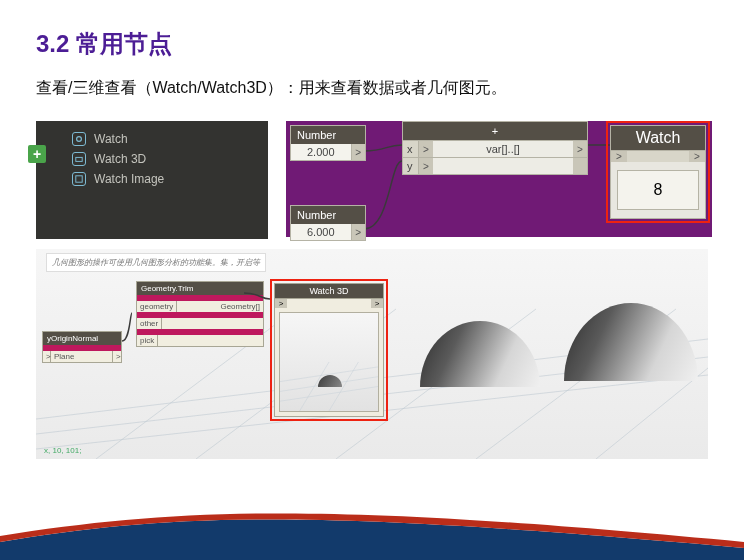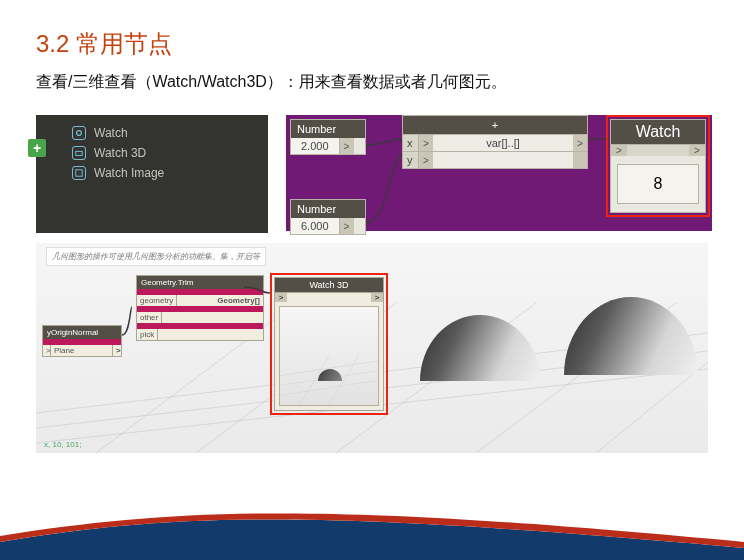--- a/index.html
+++ b/index.html
@@ -1,34 +1,34 @@
 <!DOCTYPE html>
 <html><head>
 <meta charset="utf-8">
 <style>
   * { box-sizing: border-box; margin: 0; padding: 0; }
   body { width: 744px; height: 560px; font-family: "Microsoft YaHei", Arial, sans-serif; background: #fff; position: relative; overflow: hidden; }
   .slide { padding: 28px 32px 0 36px; position: relative; height: 100%; }
-  h1 { color: #c2410c; font-size: 24px; font-weight: normal; margin-bottom: 12px; }
+  h1 { color: #4c1d95; font-size: 24px; font-weight: bold; margin-bottom: 18px; }
   .desc { color: #111; font-size: 16px; margin-bottom: 22px; }
   .row1 { display: flex; gap: 18px; align-items: flex-start; }
   
   .lib { background: #333330; color: #c4c4bd; width: 232px; height: 118px; padding: 8px 10px 8px 14px; position: relative; font-size: 12px; }
   .lib .plus { position: absolute; left: -8px; top: 24px; width: 18px; height: 18px; background: #4aa44a; color: #fff; text-align: center; line-height: 18px; font-weight: bold; border-radius: 2px; font-size: 14px; }
   .lib .tri { display: inline-block; width: 0; height: 0; border-top: 4px solid transparent; border-bottom: 4px solid transparent; border-left: 5px solid #b6b6ae; transform: rotate(90deg); margin-right: 6px; }
   .lib .view-row { margin-bottom: 4px; }
   .lib .item { display: flex; align-items: center; gap: 8px; padding: 3px 0 3px 22px; }
   .lib .ic { width: 14px; height: 14px; border: 1.5px solid #7dbad2; border-radius: 3px; display: inline-flex; align-items: center; justify-content: center; }
   .lib .ic svg { width: 8px; height: 8px; }
   
   .graph1 { flex: 1; background: #701a75; height: 116px; position: relative; border: none; }
   .node { position: absolute; background: #e8e7e0; border: 1px solid #b5b3a5; font-size: 11px; color: #444; }
   .node .title { background: #544f46; color: #fff; padding: 3px 6px; font-size: 11px; }
   .node .body { display: flex; }
-  .node .cell { padding: 2px 10px; border-right: 1px solid #b5b3a5; background: #f4f3ed; display: flex; align-items: center; }
+  .node .cell { padding: 2px 16px; border-right: 1px solid #b5b3a5; background: #f4f3ed; display: flex; align-items: center; }
   .node .cell:last-child { border-right: none; }
   .port { width: 14px; background: #c9c6b8; color: #555; display: flex; align-items: center; justify-content: center; font-size: 10px; }
   .num1 { left: 4px; top: 4px; width: 76px; }
   .num2 { left: 4px; top: 84px; width: 76px; }
   .plus-node { left: 116px; top: 0; width: 186px; }
   .plus-node .title { text-align: center; }
   .plus-node .row { display: flex; border-top: 1px solid #b5b3a5; }
   .plus-node .lbl { width: 16px; padding: 2px 4px; background: #d8d6c9; border-right: 1px solid #b5b3a5; }
   .plus-node .var { flex: 1; padding: 2px 2px; background: #edece5; text-align: center; }
   .watch-box { position: absolute; right: 2px; top: 0; width: 104px; border: 2px solid #e21; padding: 2px; }
@@ -39,21 +39,21 @@
   .wire { position: absolute; stroke: #3a3a3a; stroke-width: 1.5; fill: none; }
   
   .row2 { margin-top: 10px; position: relative; height: 210px; }
   .scene { position: absolute; left: 0; top: 0; width: 672px; height: 210px; background: linear-gradient(#f6f6f6, #eaeaea); overflow: hidden; }
   .grid { position: absolute; inset: 0; }
   .note { position: absolute; left: 10px; top: 4px; font-size: 8px; color: #777; background: #fff; padding: 3px 5px; border: 1px solid #ddd; font-style: italic; }
   .mini-node { position: absolute; background: #f1eee0; border: 1px solid #a8a695; font-size: 8px; color: #555; }
   .mini-node .title { background: #544f46; color: #fff; padding: 2px 4px; font-size: 8px; }
   .mini-node .r { display: flex; border-top: 6px solid #be185d; }
   .mini-node .c { padding: 1px 3px; border-right: 1px solid #a8a695; }
-  .mini-node .c:last-child { border-right: none; font-weight: bold; }
+  .mini-node .c:last-child { border-right: none; }
   .geom { left: 100px; top: 32px; width: 128px; }
   .origin { left: 6px; top: 82px; width: 80px; }
   .w3d-box { position: absolute; left: 234px; top: 30px; width: 118px; height: 142px; border: 2px solid #e21; padding: 2px; }
   .w3d { background: #f0ede0; border: 1px solid #a8a695; height: 100%; display: flex; flex-direction: column; }
   .w3d .title { background: #544f46; color: #fff; padding: 2px 4px; font-size: 9px; text-align: center; }
   .w3d .prt { display: flex; border-top: 1px solid #a8a695; font-size: 8px; }
   .w3d .preview { flex: 1; background: linear-gradient(#f6f6f6, #e2e2e2); margin: 4px; border: 1px solid #b2af9f; position: relative; overflow: hidden; }
   .hemi { position: absolute; border-radius: 50% 50% 0 0 / 100% 100% 0 0; }
   .bottom-swoosh { position: absolute; left: 0; bottom: 0; width: 100%; height: 58px; }
 </style>

